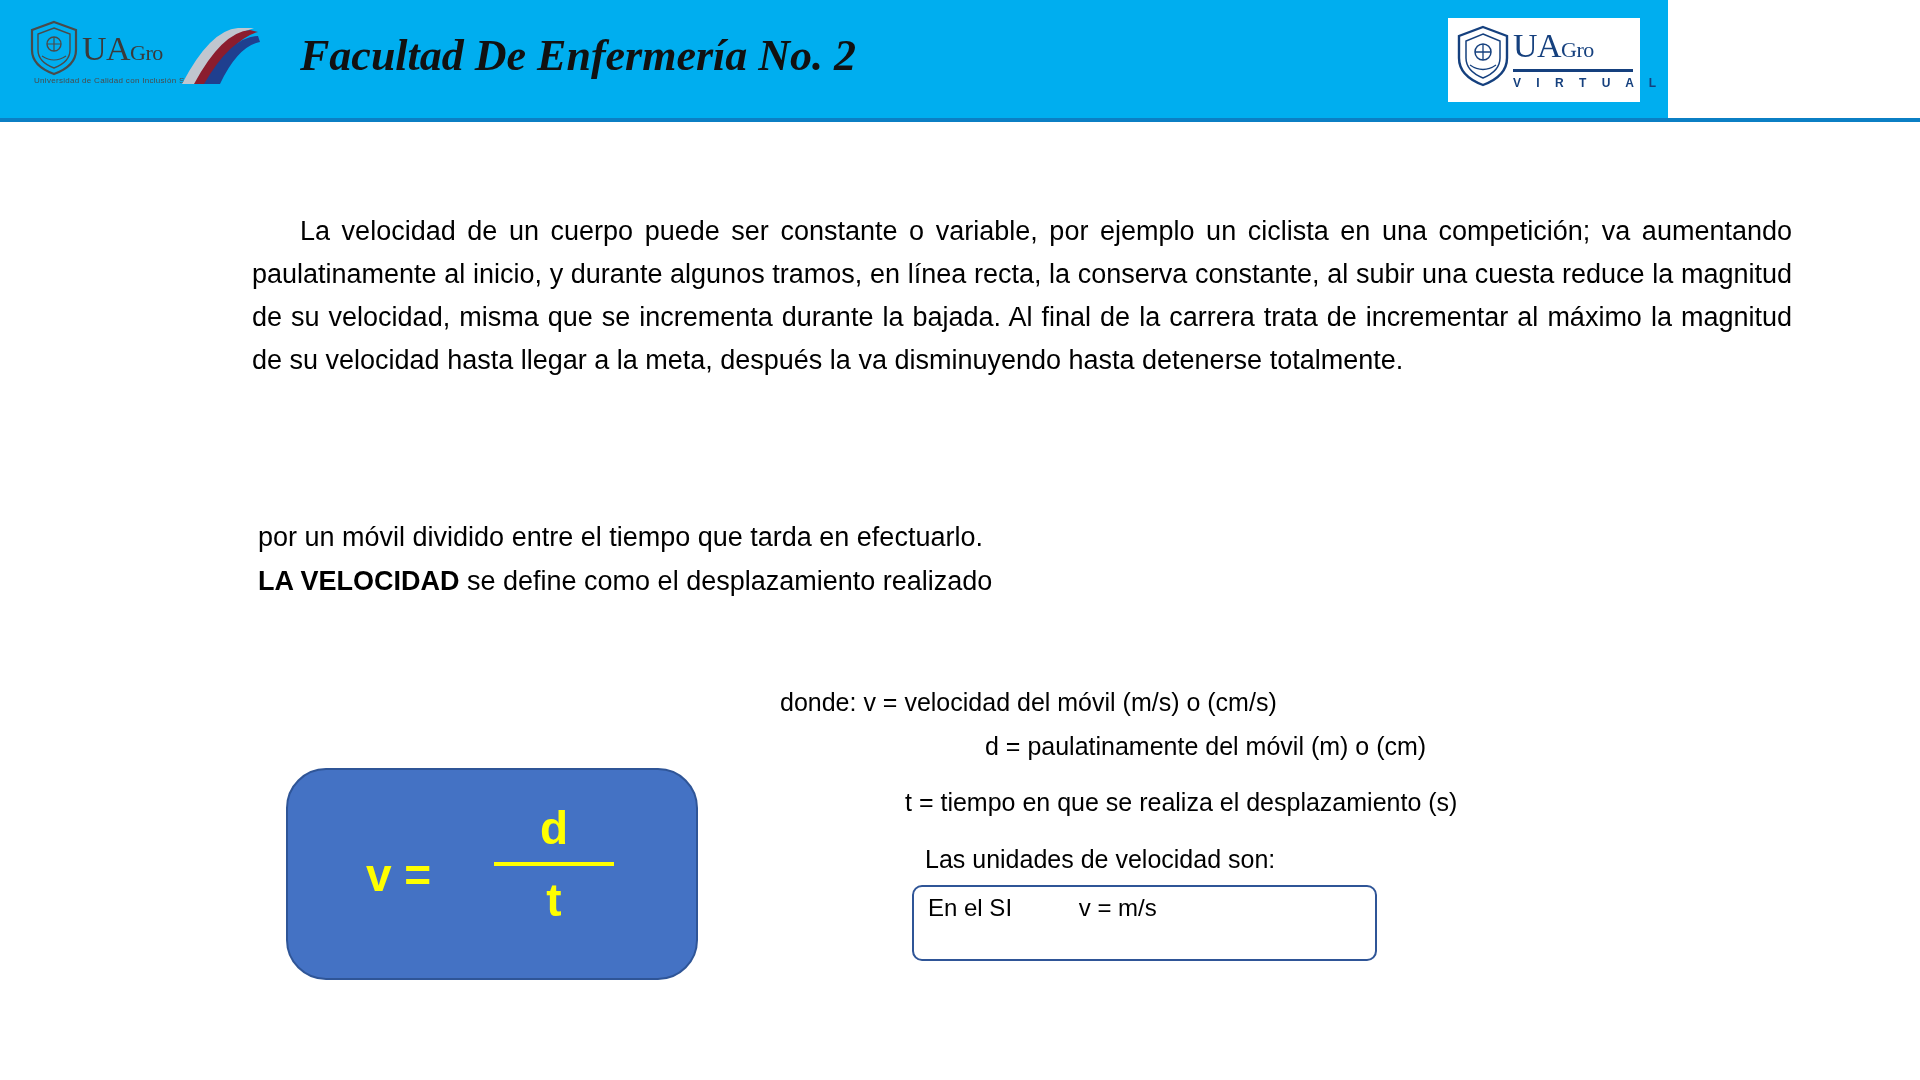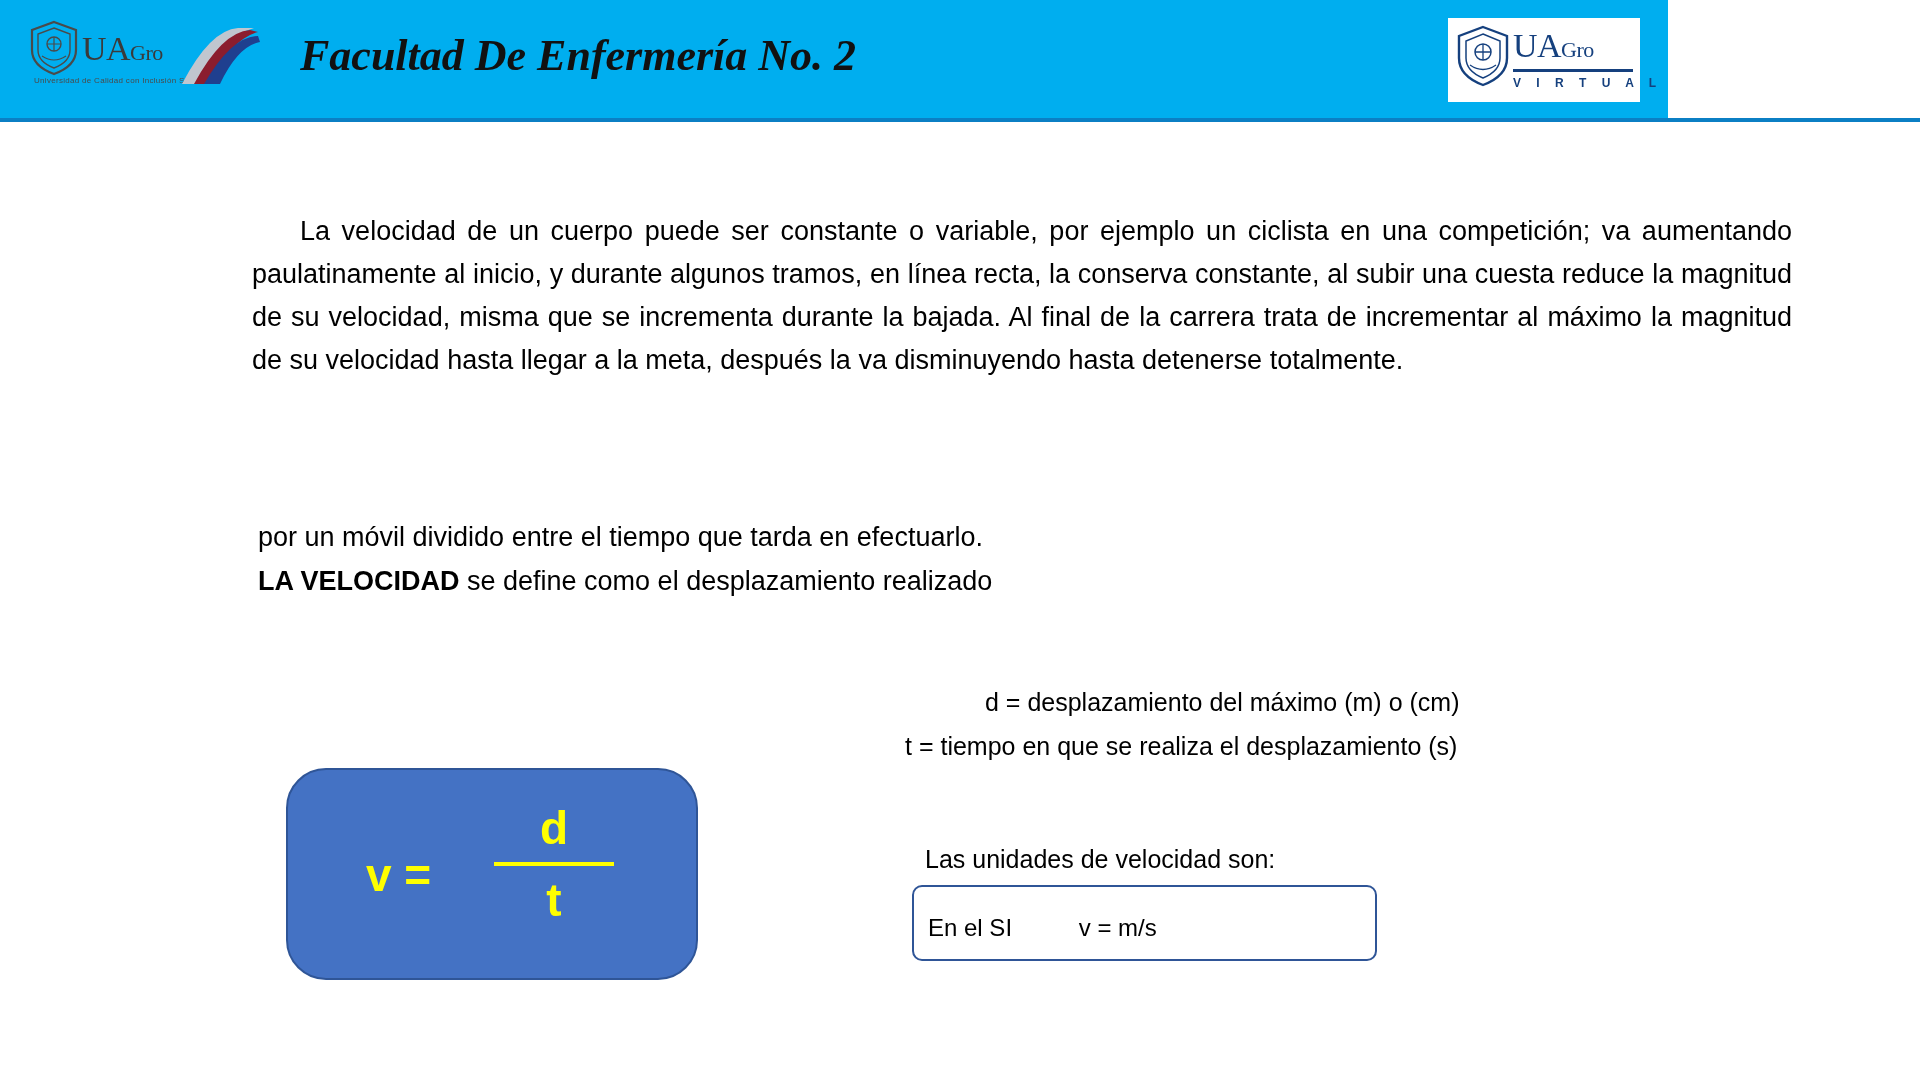--- a/index.html
+++ b/index.html
@@ -168,21 +168,21 @@
   .donde {
     position: absolute;
     left: 780px;
     top: 680px;
     width: 900px;
     font-size: 25px;
     line-height: 44px;
     color: #000000;
   }
   .donde .ln2 { padding-left: 205px; }
-  .donde .ln3 { padding-left: 125px; }
+  .donde .ln3 { padding-left: 125px; margin-top: 12px; }
 
   
   .formula-box {
     position: absolute;
     left: 286px;
     top: 768px;
     width: 412px;
     height: 212px;
     background: #4472C4;
     border: 2px solid #2f5597;
@@ -229,21 +229,21 @@
   }
   .units-box {
     position: absolute;
     left: 912px;
     top: 885px;
     width: 465px;
     height: 76px;
     border: 2px solid #2f5597;
     border-radius: 10px;
     box-sizing: border-box;
-    padding: 24px 14px;
+    padding: 4px 14px;
   }
   .units-box .row {
     font-size: 24px;
     line-height: 33px;
     color: #000000;
     white-space: pre;
   }
 </style>
 </head>
 <body>
@@ -297,21 +297,22 @@
 <div class="para">La velocidad de un cuerpo puede ser constante o variable, por ejemplo un ciclista en una competición; va aumentando paulatinamente al inicio, y durante algunos tramos, en línea recta, la conserva constante, al subir una cuesta reduce la magnitud de su velocidad, misma que se incrementa durante la bajada. Al final de la carrera trata de incrementar al máximo la magnitud de su velocidad hasta llegar a la meta, después la va disminuyendo hasta detenerse totalmente.</div>
 
 <div class="def-block">
   <div>por un móvil dividido entre el tiempo que tarda en efectuarlo.</div>
   <div>
     <span class="bold">LA VELOCIDAD</span><span> se define como el desplazamiento realizado</span>
   </div>
 </div>
 
 <div class="donde">
-  <div class="ln2">d = desplazamiento del máximo (m) o (cm)</div>
+  <div class="ln1">donde:  v = velocidad del móvil (m/s) o (cm/s)</div>
+  <div class="ln2">d = paulatinamente del móvil (m) o (cm)</div>
   <div class="ln3">t = tiempo en que se realiza el desplazamiento (s)</div>
 </div>
 
 <div class="formula-box">
   <div class="formula-v">v =</div>
   <div class="formula-frac">
     <div class="num">d</div>
     <div class="bar"></div>
     <div class="den">t</div>
   </div>

